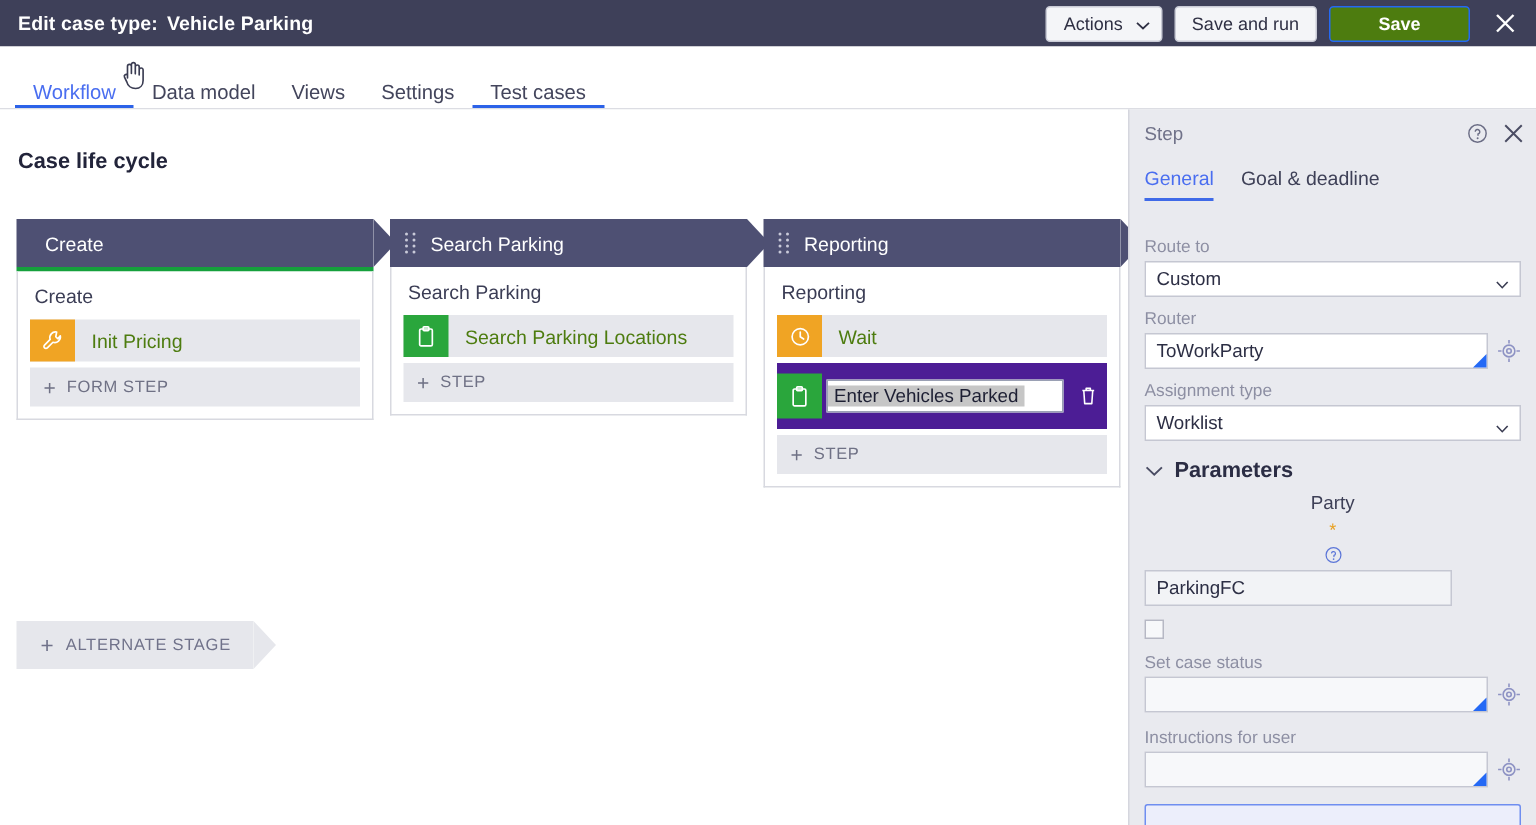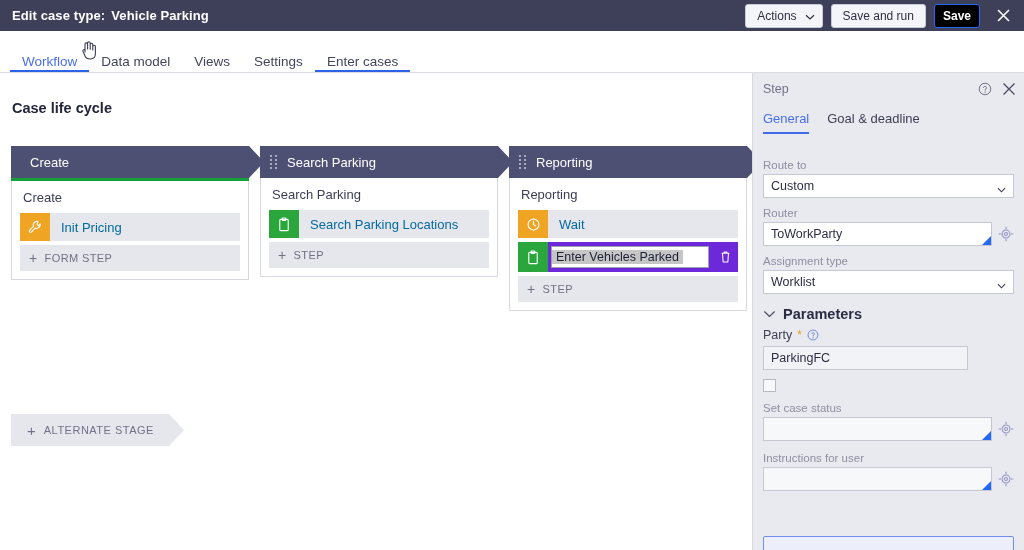--- a/index.html
+++ b/index.html
@@ -30,22 +30,22 @@
     height: 24px; border-radius: 3px; font-size: 12px;
     display: inline-flex; align-items: center; justify-content: center;
     padding: 0 11px; cursor: pointer; white-space: nowrap;
     border: 1px solid #c9cbd6; background: #f4f5f8; color: #2f3044;
   }
   .btn.actions { padding-right: 8px; }
   .btn.actions .caret {
     display: inline-block; margin-left: 8px; width: 9px; height: 9px;
   }
   .btn.primary {
-    background: #000000; border-color: #2469f5; color: #fff; font-weight: bold;
-    padding: 0 8px;
+    background: #4d7c0f; border-color: #2469f5; color: #fff; font-weight: bold;
+    padding: 0 32px;
   }
   .close-x {
     width: 22px; height: 22px; margin-left: 4px; cursor: pointer;
     display: flex; align-items: center; justify-content: center;
   }
 
   
   .tabbar {
     position: absolute; left: 0; top: 31px; width: 1024px; height: 42px;
     background: #ffffff; border-bottom: 1px solid #dcdde3;
@@ -111,32 +111,32 @@
   .step-row {
     display: flex; align-items: stretch; height: 28px;
     margin: 0 8px 4px 8px; background: #e6e7ec;
   }
   .step-icon {
     width: 30px; flex: none; display: flex; align-items: center; justify-content: center;
   }
   .step-icon.orange { background: #f0a424; }
   .step-icon.green  { background: #2aa63c; }
   .step-label {
-    display: flex; align-items: center; font-size: 13px; color: #0369a1;
+    display: flex; align-items: center; font-size: 13px; color: #4d7c0f;
     padding-left: 11px; white-space: nowrap; overflow: hidden;
   }
   .add-step {
     display: flex; align-items: center; height: 26px;
     margin: 0 8px; background: #e6e7ec; color: #6f7185;
     font-size: 11px; letter-spacing: .4px; cursor: pointer;
   }
   .add-step .plus { margin: 0 7px 0 9px; font-size: 14px; line-height: 1; color: #6f7185; }
 
   
-  .step-row.editing { background: #6d28d9; height: 30px; align-items: center; }
+  .step-row.editing { background: #4c1d95; height: 44px; align-items: center; }
   .step-row.editing .step-icon { height: 30px; }
   .edit-input-wrap {
     flex: 1; height: 22px; margin: 0 3px; background: #ffffff;
     border: 1px solid #9aa0b4; display: flex; align-items: center;
   }
   .edit-input {
     font-family: "Liberation Sans", sans-serif;
     font-size: 12.5px; color: #1d1f33; padding: 0 4px; white-space: nowrap;
     background: #c6c6c6;
   }
@@ -206,21 +206,21 @@
     border-style: solid; border-width: 0 0 9px 9px;
     border-color: transparent transparent #2469f5 transparent;
   }
   .ftext.blank { background: #f7f8fa; }
   .row-with-icon { display: flex; align-items: center; gap: 6px; }
   .row-with-icon .ftext { flex: 1; }
   .params-header {
     display: flex; align-items: center; gap: 7px; padding: 3px 10px 6px 10px;
   }
   .params-header .ptxt { font-size: 14.5px; font-weight: bold; color: #2b2d44; }
-  .lbl-inline { display: flex; align-items: center; gap: 5px; margin-bottom: 4px; }
+  .lbl-inline { display: flex; align-items: center; gap: 5px; margin-bottom: 4px; flex-direction: column; }
   .lbl-inline .lt { font-size: 12.5px; color: #3e4057; }
   .req-star { color: #e8a020; font-size: 12px; line-height: 1; }
   .checkbox {
     width: 13px; height: 13px; background: #f7f8fa;
     border: 1px solid #b6b8c4; cursor: pointer;
   }
   .panel-bottom-btn {
     position: absolute; left: 10px; right: 10px; bottom: -12px; height: 26px;
     border: 1px solid #6f8ef0; border-radius: 2px; background: #eceefb;
     display: flex; align-items: center; justify-content: center;
@@ -257,21 +257,21 @@
           </svg>
       </div>
     </div>
   </div>
 
   <div class="tabbar">
     <div class="tab active underlined"><span>Workflow</span></div>
     <div class="tab"><span>Data model</span></div>
     <div class="tab"><span>Views</span></div>
     <div class="tab"><span>Settings</span></div>
-    <div class="tab underlined"><span>Enter cases</span></div>
+    <div class="tab underlined"><span>Test cases</span></div>
   </div>
 
   <div class="cursor-hand">
     <svg width="18" height="20" viewBox="0 0 18 20">
       <path d="M5 12 V4.2 a1.3 1.3 0 0 1 2.6 0 V9 V3 a1.3 1.3 0 0 1 2.6 0 V9.2 V4.6 a1.3 1.3 0 0 1 2.6 0 V10 V6.6 a1.3 1.3 0 0 1 2.6 0 V13.6 c0 3.2 -2 5.4 -5 5.4 c-3 0 -5.3 -1.8 -5.8 -4.2 L3 11.4 a1.2 1.2 0 0 1 2 -1.3 z" fill="#ffffff" stroke="#3a3c52" stroke-width="1.1" stroke-linejoin="round"></path>
     </svg>
   </div>
 
   <div class="canvas">
     <div class="canvas-title">Case life cycle</div>

